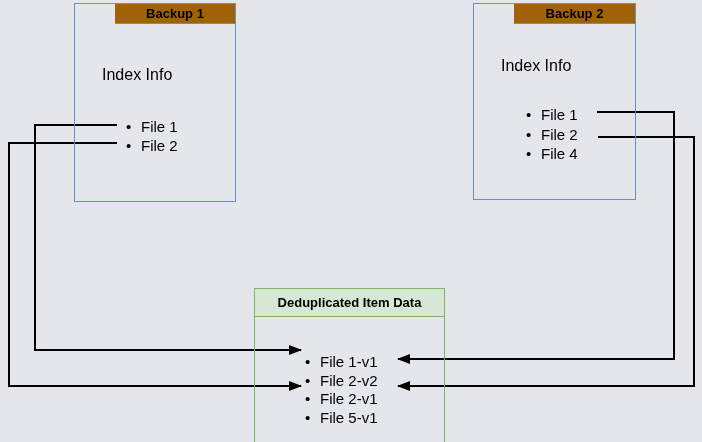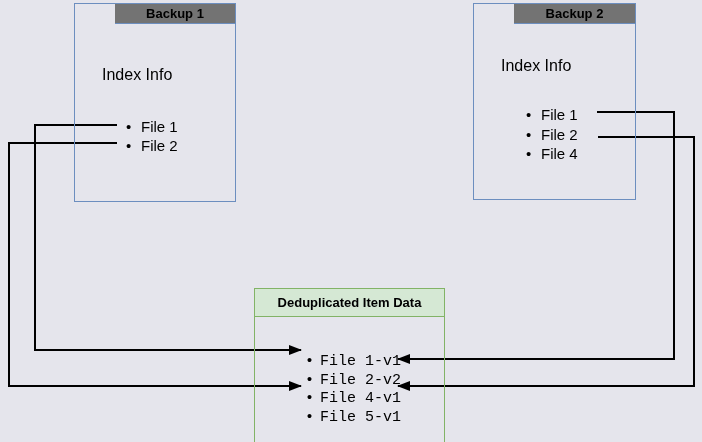--- a/index.html
+++ b/index.html
@@ -43,21 +43,21 @@
     right: 0;
     box-sizing: border-box;
     display: flex;
     align-items: center;
     justify-content: center;
     font-weight: bold;
     font-size: 13px;
   }
   .node.blue .node-header {
     height: 20px;
-    background: #737373;
+    background: #a16207;
     border-bottom: 1px solid #6c8ebf;
     margin-left: 40px;
   }
   .node.green .node-header {
     height: 28px;
     background: #d5e8d4;
     border-bottom: 1px solid #82b366;
   }
   .subtitle {
     position: absolute;
@@ -86,21 +86,21 @@
   #backup2 { left: 473px; top: 3px;   width: 163px; height: 197px; padding-left: 28px; }
   #dedup   { left: 254px; top: 288px; width: 191px; height: 163px; }
 
   #backup1 .subtitle { left: 27px; top: 61px; }
   #backup2 .subtitle { left: 27px; top: 52px; }
 
   #backup1 ul.filelist { left: 51px; top: 114px; }
   #backup1 ul.filelist li { line-height: 18.5px; }
   #backup2 ul.filelist { left: 52px; top: 101px; }
   #backup2 ul.filelist li { line-height: 19.5px; }
-  #dedup ul.filelist { left: 50px; top: 64px; font-family: Liberation Mono, monospace; }
+  #dedup ul.filelist { left: 50px; top: 64px; }
   #dedup ul.filelist li { line-height: 18.7px; }
 </style>
 </head>
 <body>
 
 <div class="canvas">
 
   <svg class="wires" viewBox="0 0 702 442" xmlns="http://www.w3.org/2000/svg">
     <defs>
       <marker id="arrowhead" markerUnits="userSpaceOnUse" markerWidth="13" markerHeight="10" refX="12" refY="5" orient="auto">
@@ -130,18 +130,18 @@
         <li>File 2</li>
         <li>File 4</li>
       </ul>
   </div>
 
   <div id="dedup" class="node green">
     <div class="node-header">Deduplicated Item Data</div>
     <ul class="filelist">
         <li>File 1-v1</li>
         <li>File 2-v2</li>
-        <li>File 4-v1</li>
+        <li>File 2-v1</li>
         <li>File 5-v1</li>
       </ul>
   </div>
 
 </div>
 
 </body></html>

